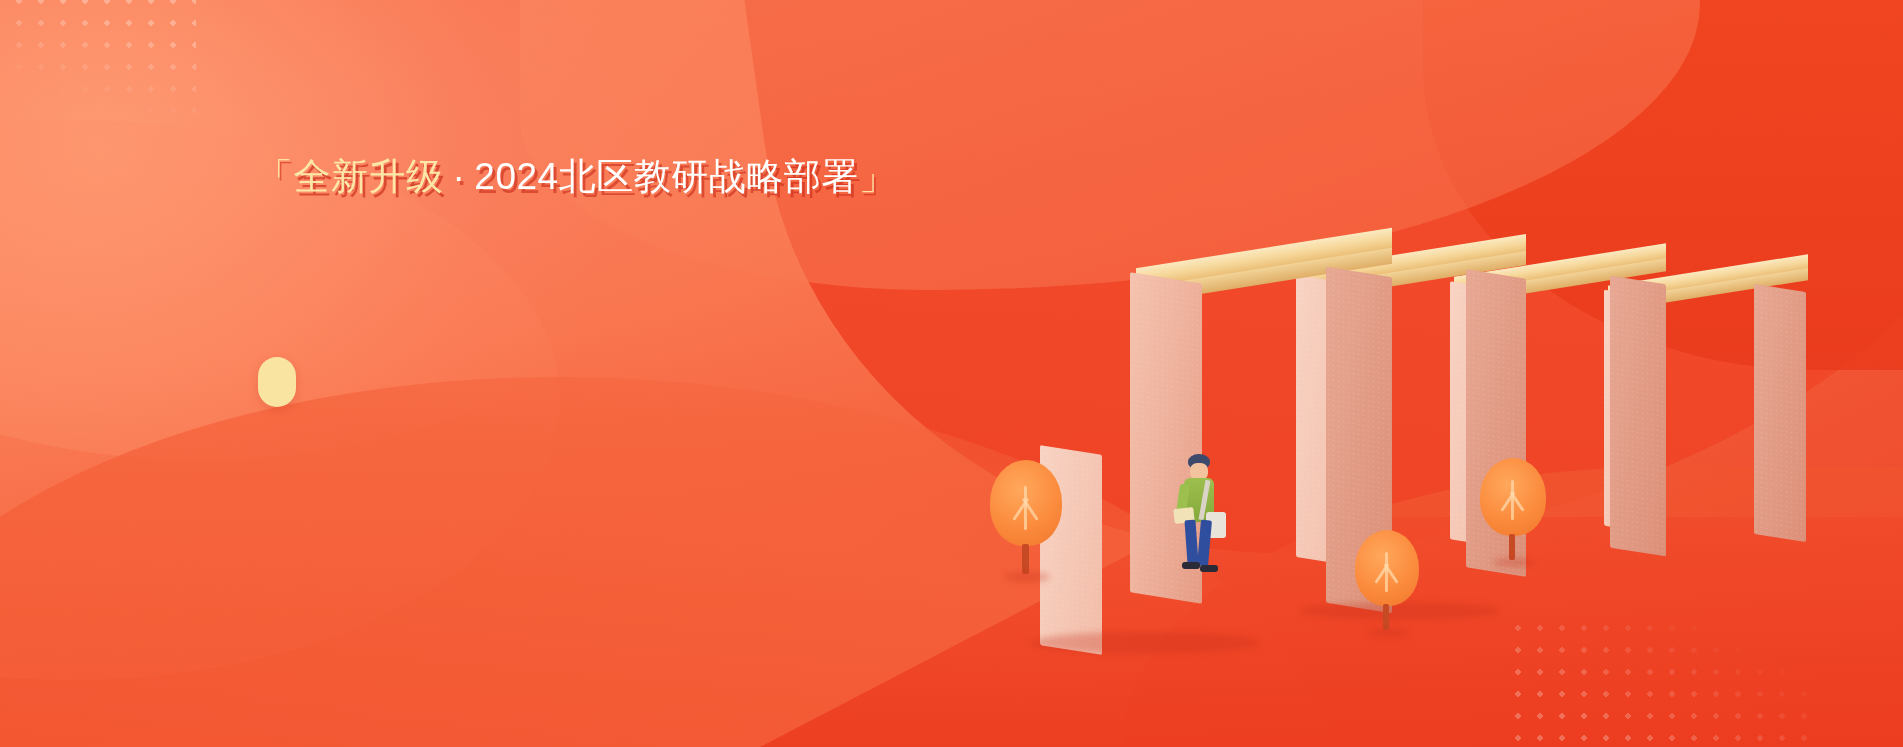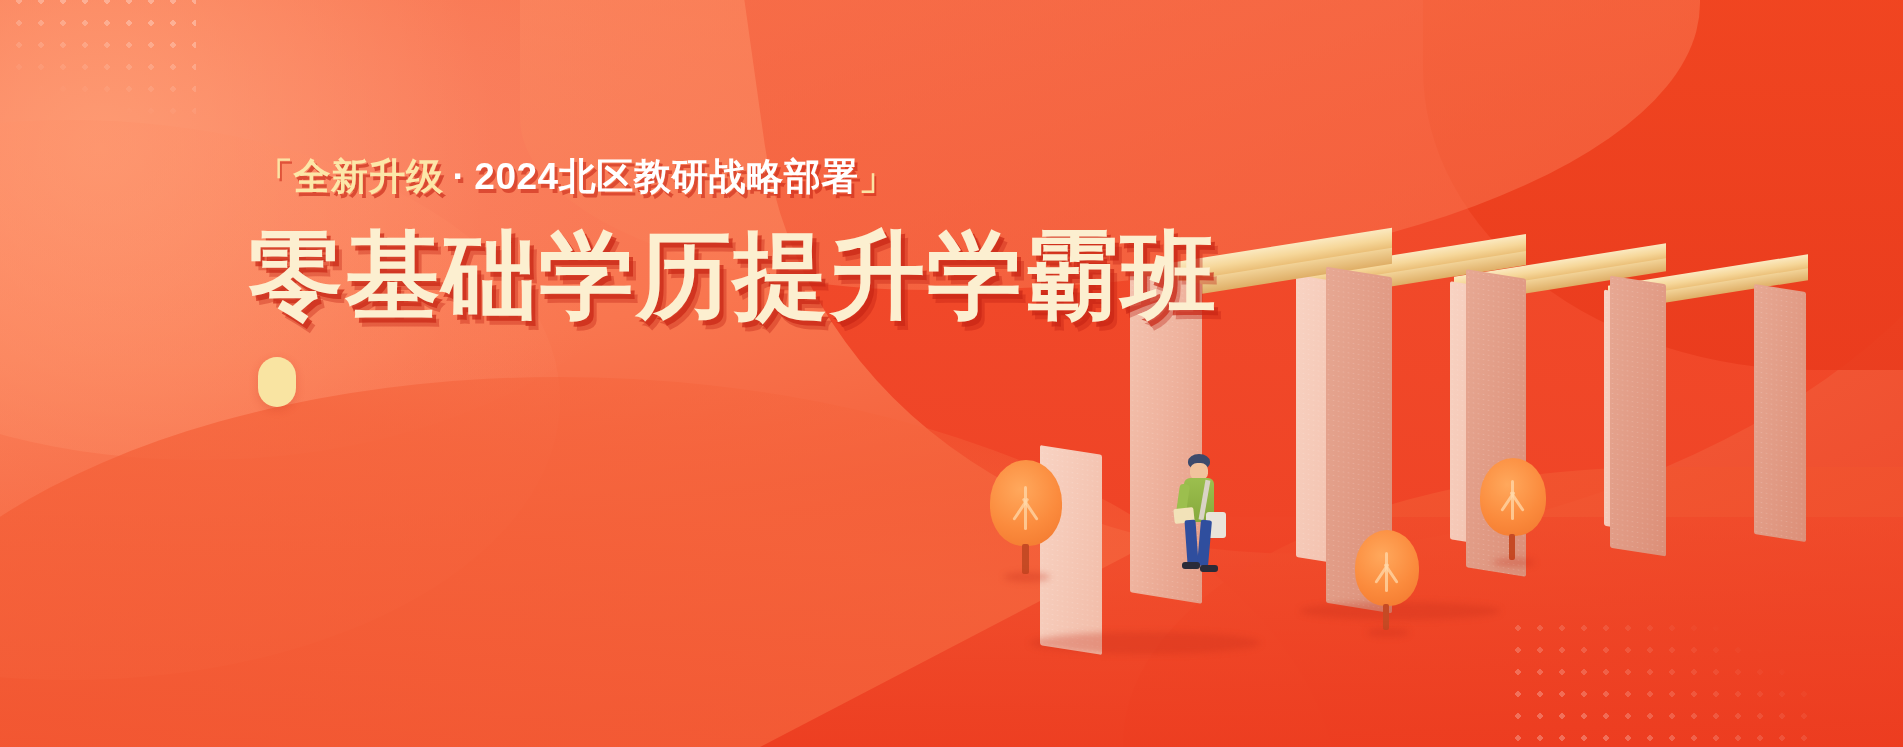--- a/index.html
+++ b/index.html
@@ -83,21 +83,21 @@
     background-image:radial-gradient(rgba(255,255,255,.26) 2.6px, transparent 2.8px);
     -webkit-mask-image:linear-gradient(30deg,#000 25%,transparent 82%);
             mask-image:linear-gradient(30deg,#000 25%,transparent 82%);}
 
   
   .copy{position:absolute;left:0;top:0;width:1100px;height:747px;}
 
   .subtitle{
     position:absolute;left:256px;top:158px;
     white-space:nowrap;
-    font-size:37px;font-weight:700;letter-spacing:.5px;
+    font-size:37px;font-weight:400;letter-spacing:.5px;
     line-height:1;
   }
   .subtitle .brk{color:#FBE3A4;text-shadow:2px 3px 0 rgba(200,35,20,.55);}
   .subtitle .hl{color:#FCE7A8;text-shadow:3px 4px 0 rgba(197,33,18,.60);}
   .subtitle .wt{color:#FFFFFF;text-shadow:3px 4px 0 rgba(197,33,18,.55);}
   .subtitle .dot{color:#FFFFFF;text-shadow:3px 4px 0 rgba(197,33,18,.55);
     padding:0 9px;}
 
   .headline{
     position:absolute;left:248px;top:222px;
@@ -310,20 +310,19 @@
     </div>
 
   </div>
 
   <div class="copy">
 
     <div class="subtitle">
       <span class="brk">「</span><span class="hl">全新升级</span><span class="dot">·</span><span class="wt">2024北区教研战略部署</span><span class="brk">」</span>
     </div>
 
-    <div class="headline">零基础学历提升学霸班</div>
 
     <div class="pillrow">
     </div>
 
   </div>
 
 </div>
 
 </body></html>

